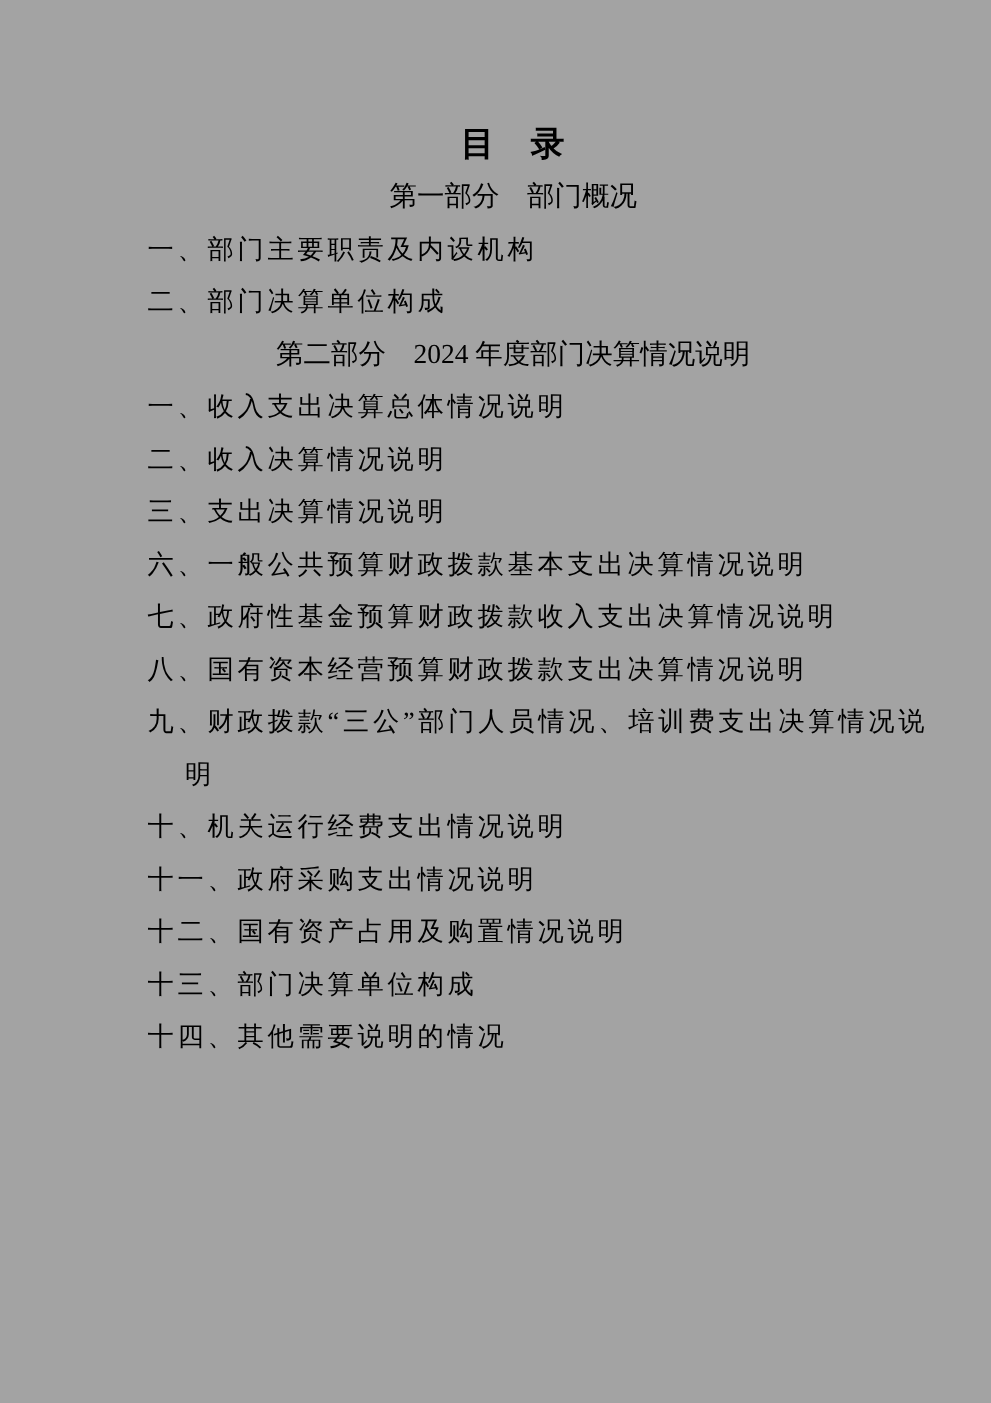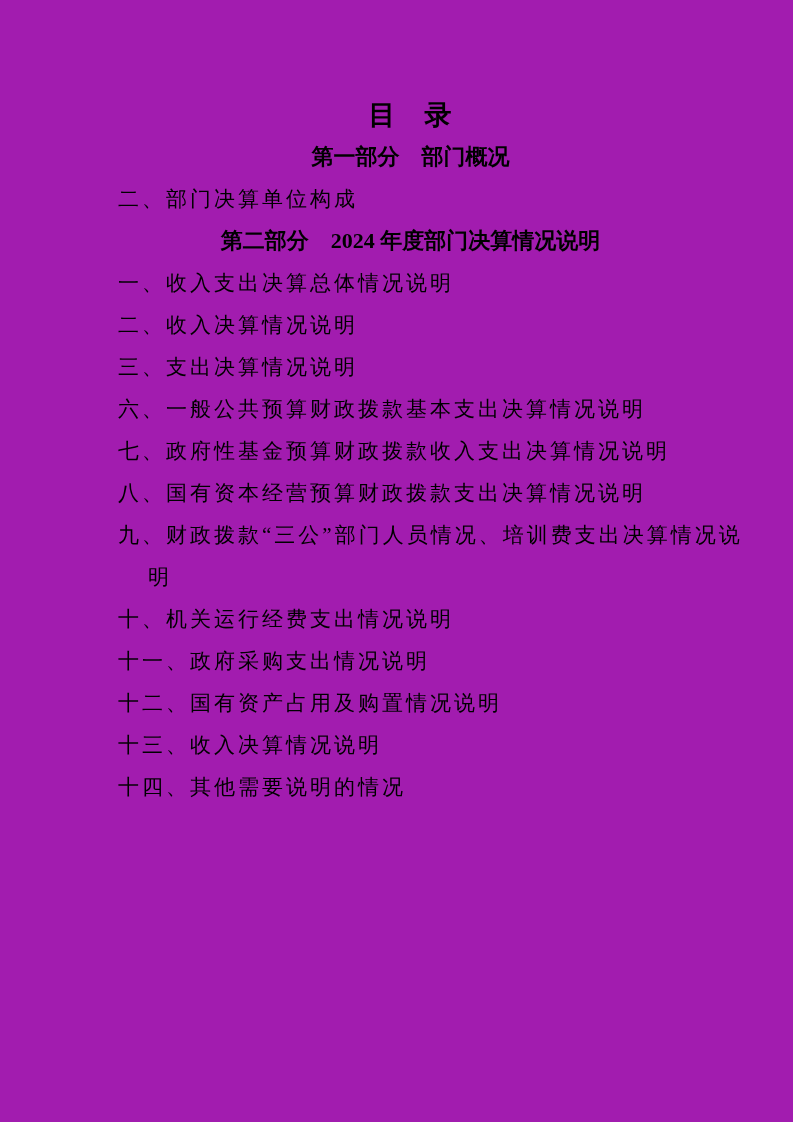--- a/index.html
+++ b/index.html
@@ -12,68 +12,69 @@
     background: #ffffff;
     overflow: hidden;
     font-family: "Liberation Serif", "DejaVu Serif", serif;
     color: #000000;
   }
   .page {
     box-sizing: border-box;
     width: 793px;
     height: 1122px;
     padding: 94px 90px 0 118px;
-    background: #a21caf;
+    background: #a3a3a3;
   }
   .doc-title {
     min-height: 42px;
     line-height: 42px;
     text-align: center;
     font-size: 27px;
     font-weight: 700;
     letter-spacing: 1px;
     white-space: pre;
   }
   .part-heading {
     min-height: 42px;
     line-height: 42px;
     text-align: center;
     font-size: 22px;
-    font-weight: 700;
+    font-weight: 400;
     white-space: pre;
   }
   .toc-item {
     line-height: 42px;
     font-size: 21px;
     letter-spacing: 3px;
     white-space: pre;          
     padding-left: 30px;        
     text-indent: -30px;        
   }
 </style>
 </head>
 <body>
 
 <div class="page">
 
   <div class="doc-title">目　录</div>
 
   <div class="part-heading">第一部分　部门概况</div>
 
+  <div class="toc-item">一、部门主要职责及内设机构</div>
   <div class="toc-item">二、部门决算单位构成</div>
 
   <div class="part-heading">第二部分　2024 年度部门决算情况说明</div>
 
   <div class="toc-item">一、收入支出决算总体情况说明</div>
   <div class="toc-item">二、收入决算情况说明</div>
   <div class="toc-item">三、支出决算情况说明</div>
   <div class="toc-item">六、一般公共预算财政拨款基本支出决算情况说明</div>
   <div class="toc-item">七、政府性基金预算财政拨款收入支出决算情况说明</div>
   <div class="toc-item">八、国有资本经营预算财政拨款支出决算情况说明</div>
   <div class="toc-item">九、财政拨款“三公”部门人员情况、培训费支出决算情况说
 明</div>
   <div class="toc-item">十、机关运行经费支出情况说明</div>
   <div class="toc-item">十一、政府采购支出情况说明</div>
   <div class="toc-item">十二、国有资产占用及购置情况说明</div>
-  <div class="toc-item">十三、收入决算情况说明</div>
+  <div class="toc-item">十三、部门决算单位构成</div>
   <div class="toc-item">十四、其他需要说明的情况</div>
 
 </div>
 
 </body></html>

